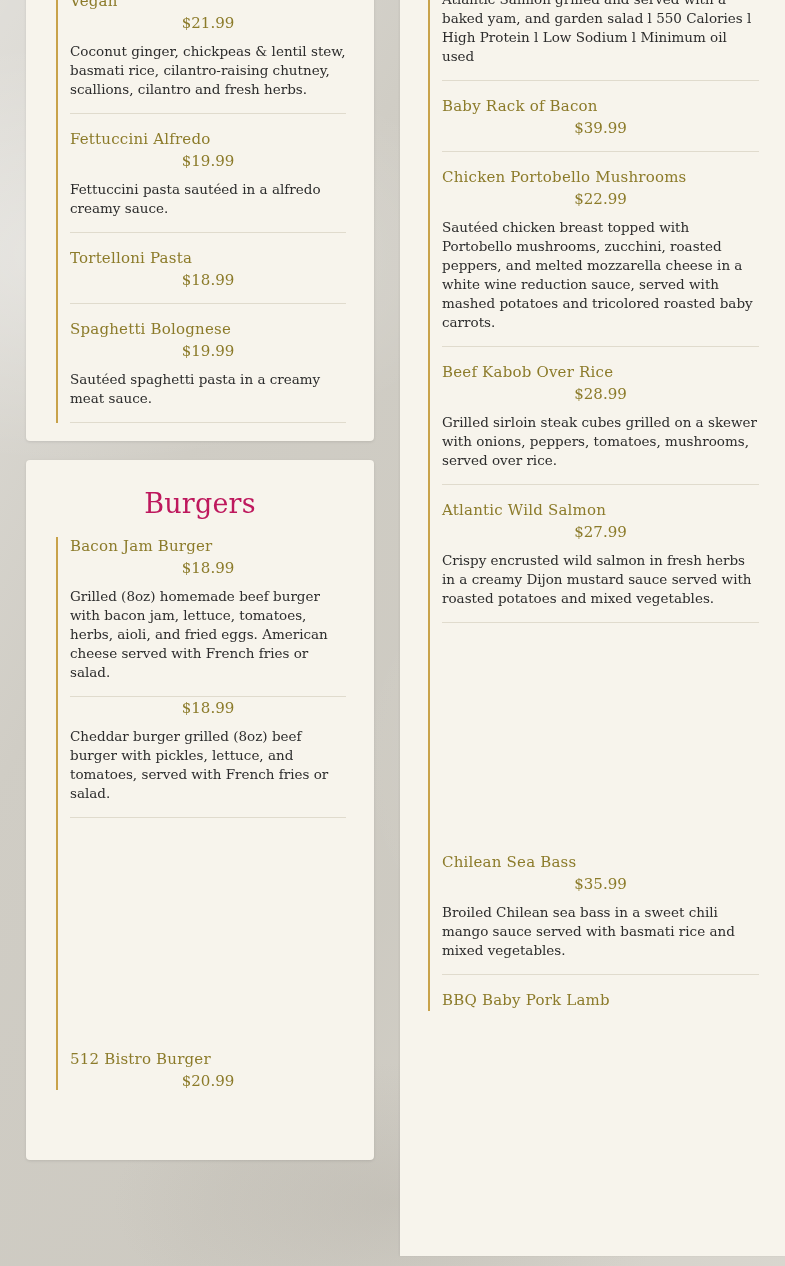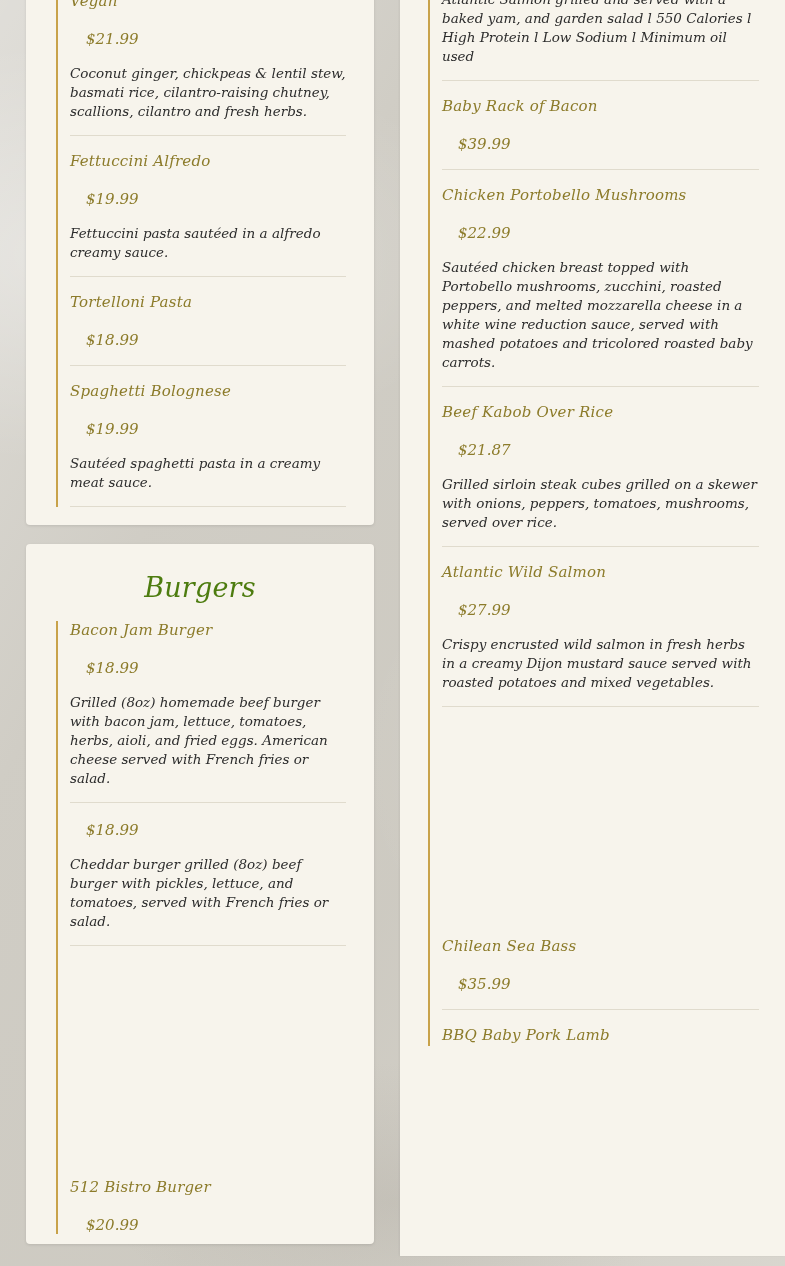--- a/index.html
+++ b/index.html
@@ -26,21 +26,20 @@
       radial-gradient(ellipse 400px 200px at 50% 95%, rgba(160,155,145,0.25), transparent 70%);
     pointer-events: none;
   }
 
   .page {
     position: relative;
     display: flex;
     gap: 0;
     width: 785px;
     height: 1266px;
-    font-style: italic;
   }
 
   .col {
     position: relative;
   }
   .col-left {
     width: 400px;
     padding: 0 26px;
   }
   .col-right {
@@ -56,21 +55,21 @@
     position: relative;
   }
 
   .card-inner {
     padding: 0 28px 0 28px;
   }
 
   .section-title {
     font-family: "DejaVu Serif", "Liberation Serif", serif;
     font-size: 27px;
-    color: #4d7c0f;
+    color: #be185d;
     text-align: center;
     letter-spacing: 0.2px;
     padding: 28px 0 18px 0;
     margin: 0;
     font-weight: 400;
   }
 
   .items {
     border-left: 2px solid #c8a24a;
     padding-left: 12px;
@@ -95,22 +94,22 @@
     color: #8c7b2a;
     margin: 0;
     padding: 0 0 2px 0;
     font-weight: 400;
     letter-spacing: 0.2px;
   }
   .item-price {
     font-family: "DejaVu Serif", "Liberation Serif", serif;
     font-size: 15px;
     color: #8c7b2a;
-    text-align: left;
-    margin: 16px;
+    text-align: center;
+    margin: 0;
     padding: 2px 0 0 0;
   }
   .item-desc {
     font-family: "DejaVu Serif", "Liberation Serif", serif;
     font-size: 13.5px;
     line-height: 19px;
     color: #2c2c2c;
     margin: 10px 0 0 0;
   }
 
@@ -220,38 +219,39 @@
 
         <div class="item">
           <div class="item-name">Chicken Portobello Mushrooms</div>
           <div class="item-price">$22.99</div>
           <div class="item-desc">Sautéed chicken breast topped with Portobello mushrooms, zucchini, roasted peppers, and melted mozzarella cheese in a white wine reduction sauce, served with mashed potatoes and tricolored roasted baby carrots.</div>
           <div class="item-sep"></div>
         </div>
 
         <div class="item">
           <div class="item-name">Beef Kabob Over Rice</div>
-          <div class="item-price">$21.87</div>
+          <div class="item-price">$28.99</div>
           <div class="item-desc">Grilled sirloin steak cubes grilled on a skewer with onions, peppers, tomatoes, mushrooms, served over rice.</div>
           <div class="item-sep"></div>
         </div>
 
         <div class="item">
           <div class="item-name">Atlantic Wild Salmon</div>
           <div class="item-price">$27.99</div>
           <div class="item-desc">Crispy encrusted wild salmon in fresh herbs in a creamy Dijon mustard sauce served with roasted potatoes and mixed vegetables.</div>
           <div class="item-sep"></div>
         </div>
 
 
         <div class="gap-block-sm"></div>
 
         <div class="item">
           <div class="item-name">Chilean Sea Bass</div>
           <div class="item-price">$35.99</div>
+          <div class="item-desc">Broiled Chilean sea bass in a sweet chili mango sauce served with basmati rice and mixed vegetables.</div>
           <div class="item-sep"></div>
         </div>
 
         <div class="item">
           <div class="item-name">BBQ Baby Pork Lamb</div>
         </div>
 
       </div>
     </div>
   </div>

